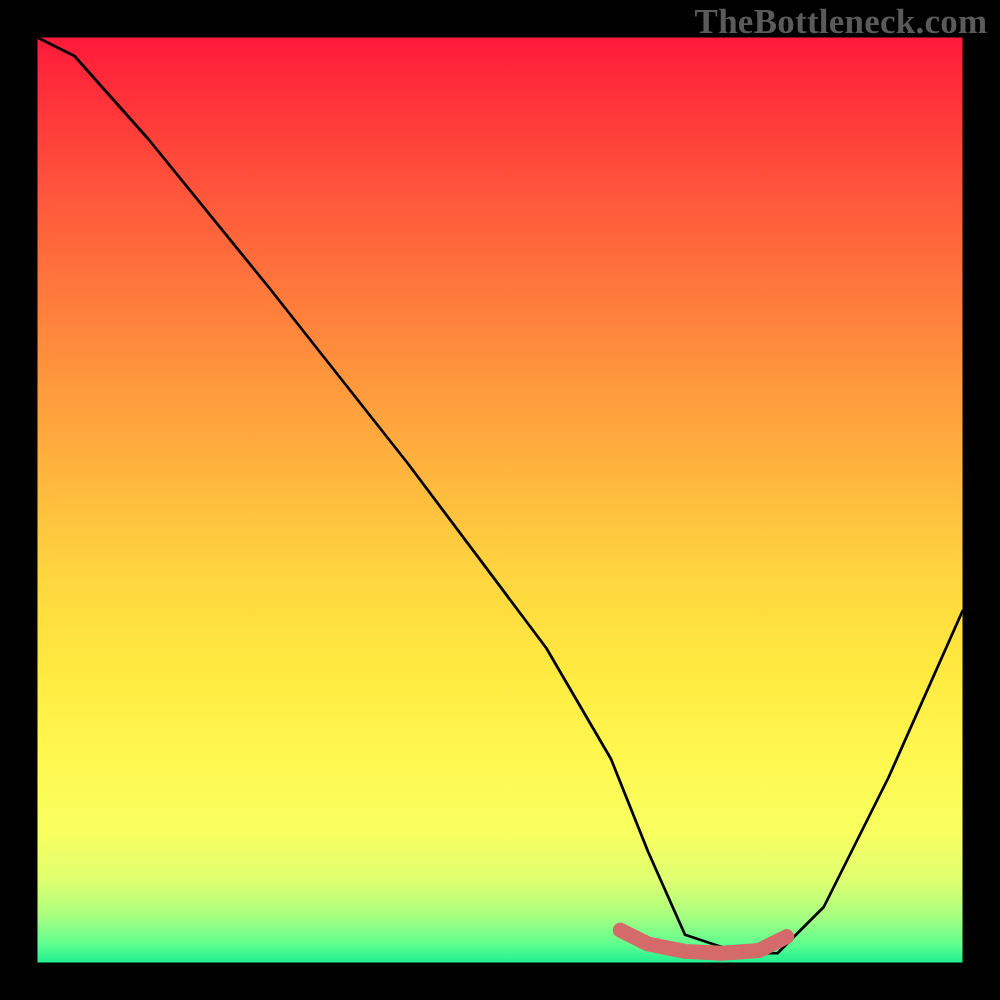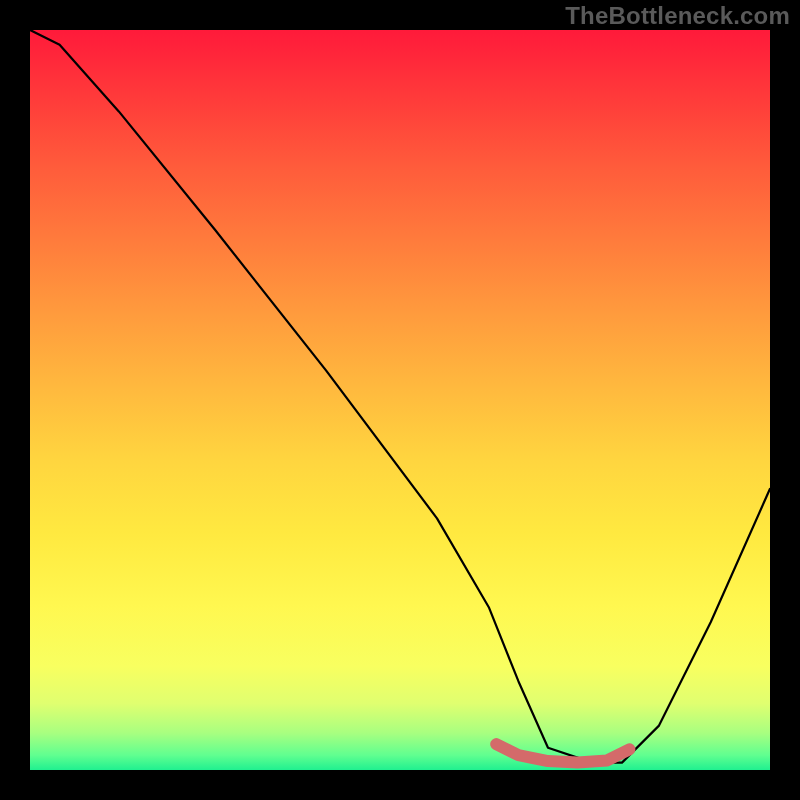--- a/index.html
+++ b/index.html
@@ -15,25 +15,26 @@
     position: relative;
     width: 800px;
     height: 800px;
     background: #000;
   }
   .watermark {
     position: absolute;
     top: 2px;
     right: 10px;
     color: #5a5a5a;
-    font-size: 24px;
+    font-size: 28px;
     font-weight: bold;
     letter-spacing: 0.2px;
     z-index: 5;
     user-select: none;
+    font-family: Liberation Serif, serif;
   }
   .plot-area {
     position: absolute;
     left: 30px;
     top: 30px;
     width: 740px;
     height: 740px;
   }
   .gradient-bg {
     position: absolute;

